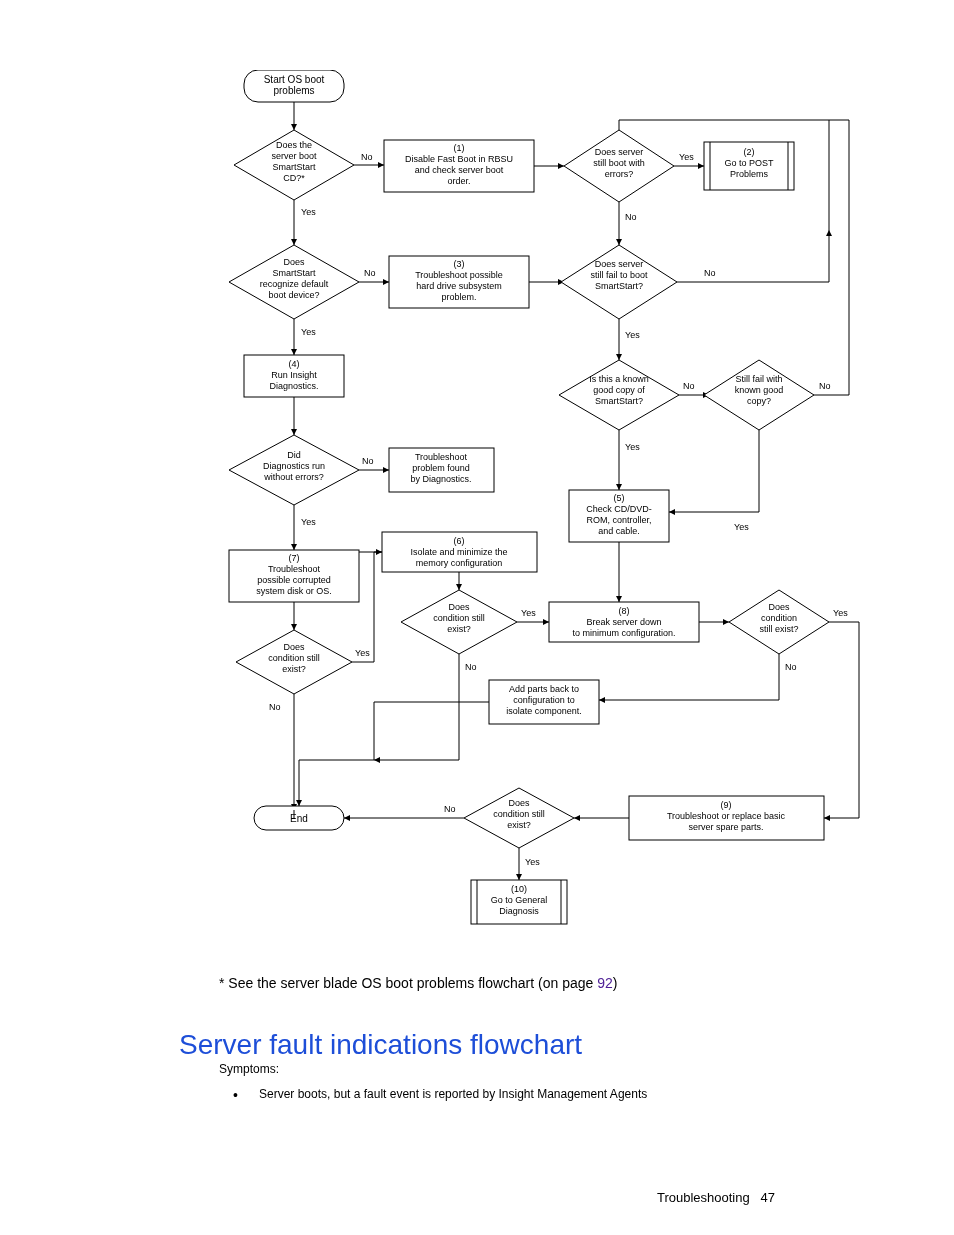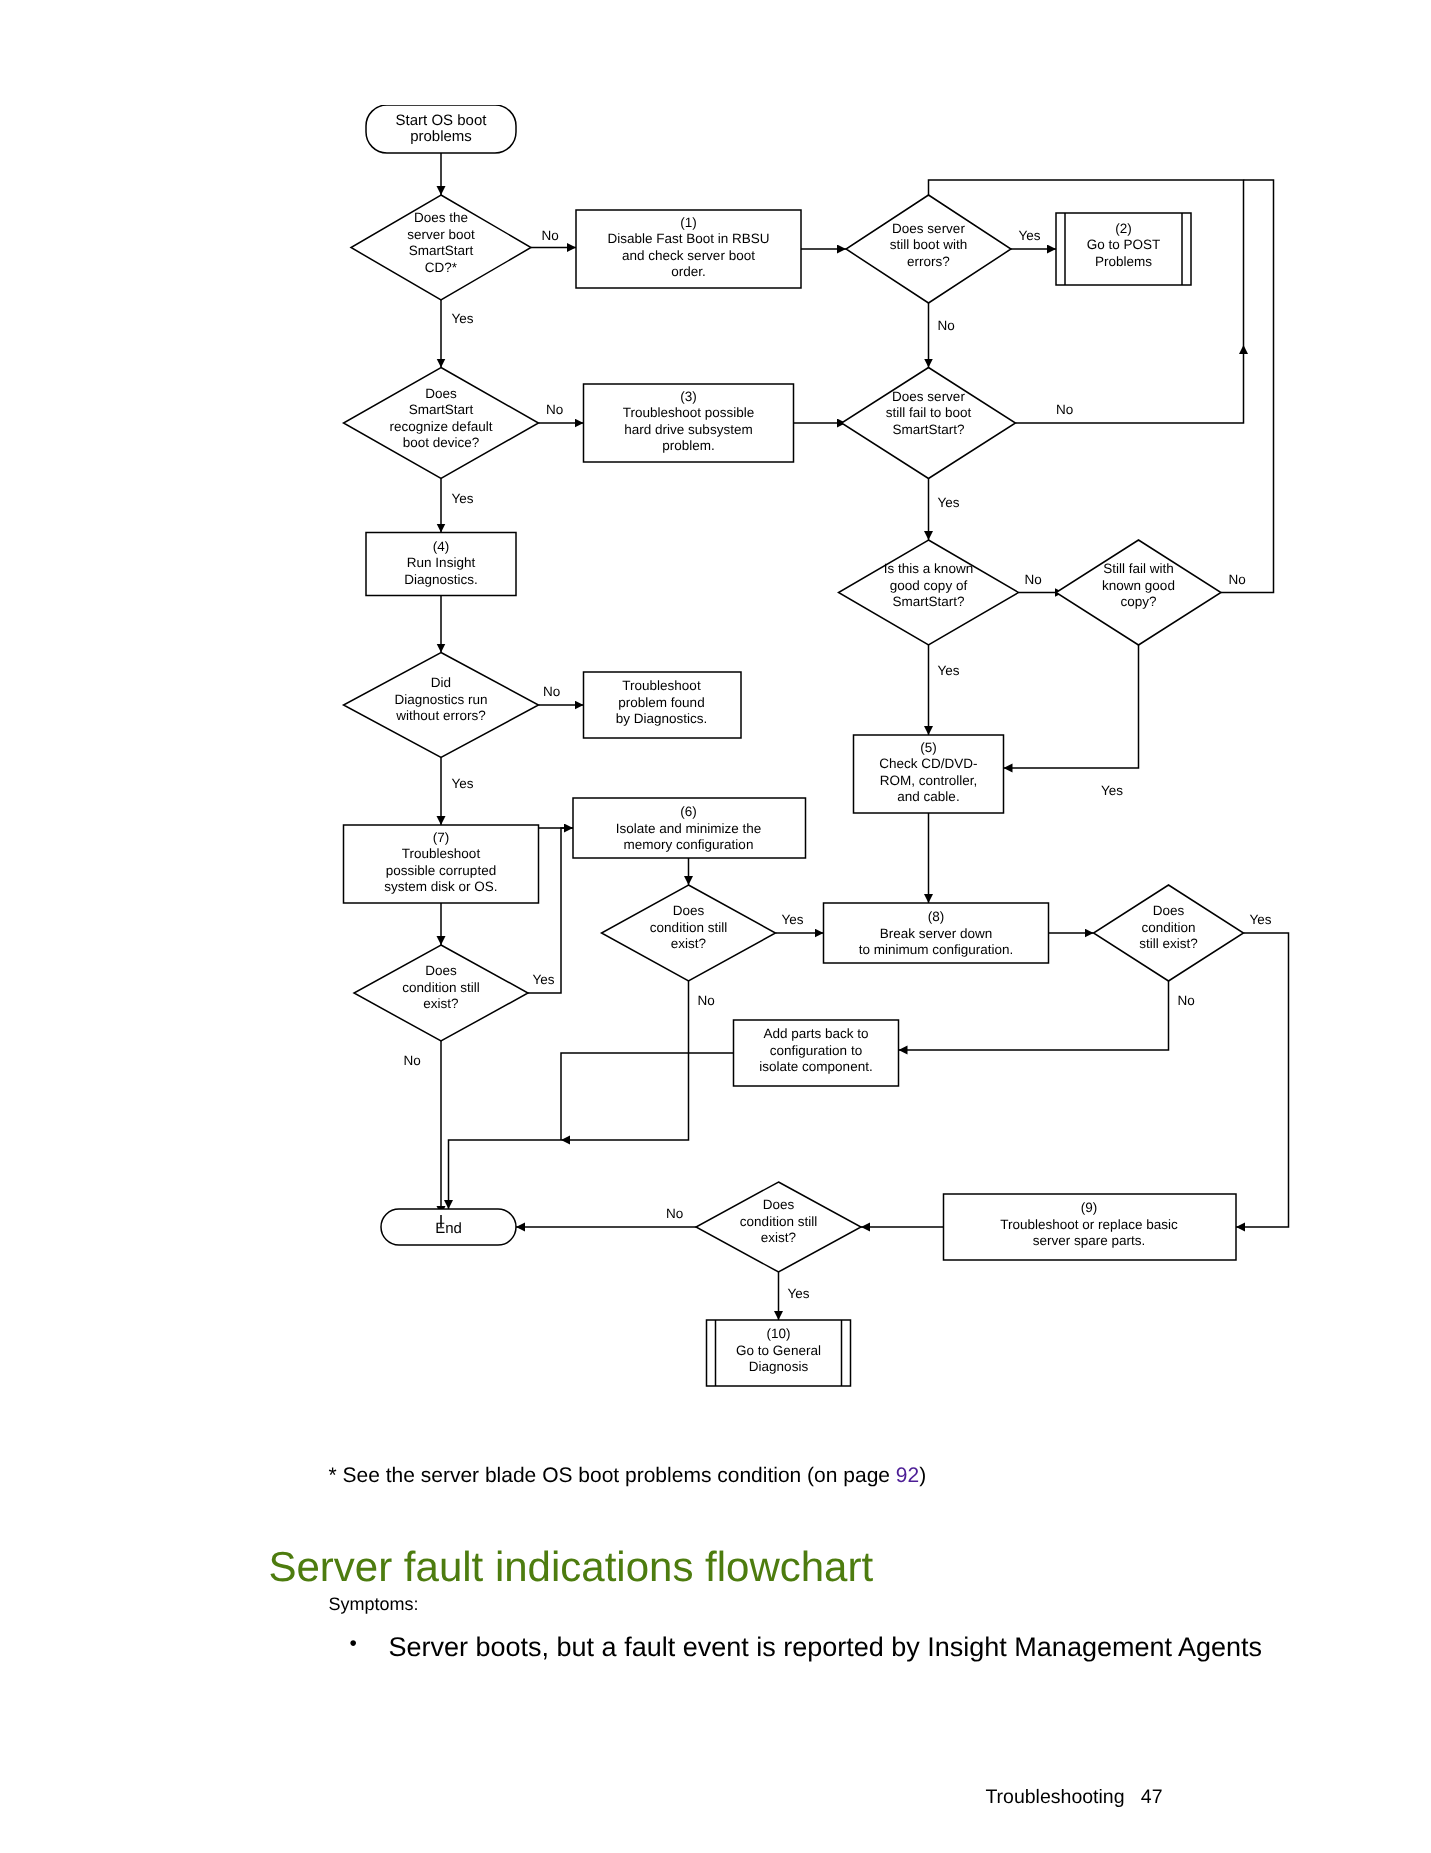--- a/index.html
+++ b/index.html
@@ -1,23 +1,23 @@
 <!DOCTYPE html>
 <html><head>
 <meta charset="utf-8">
 <style>
   html,body{margin:0;padding:0;background:#fff;font-family:"Arial",sans-serif;color:#000;}
   .page{width:816px;height:1235px;position:relative;margin:0 auto;background:#fff;}
   svg text{font-family:Arial,sans-serif;}
   .note{position:absolute;left:150px;top:975px;font-size:14px;}
   .note .link{color:#4c1d95;}
-  .heading{position:absolute;left:110px;top:1010px;font-size:28px;color:#4d7c0f;font-weight:normal;font-family:"Arial Narrow",Arial,sans-serif;}
+  .heading{position:absolute;left:110px;top:1010px;font-size:28px;color:#1d4ed8;font-weight:normal;font-family:"Arial Narrow",Arial,sans-serif;}
   .body-text{position:absolute;left:150px;font-size:12px;}
   .symptoms-label{top:1062px;}
-  ul.bullets{position:absolute;left:150px;top:1086px;margin:0;padding:0;list-style:none;font-size:18px;}
+  ul.bullets{position:absolute;left:150px;top:1086px;margin:0;padding:0;list-style:none;font-size:12px;}
   ul.bullets li{padding-left:40px;position:relative;margin-bottom:14px;line-height:1.35;}
   ul.bullets li::before{content:"•";position:absolute;left:14px;top:0;font-size:14px;}
   .footer{position:absolute;right:110px;bottom:30px;font-size:13px;}
 </style>
 </head>
 <body>
 
 <div class="page">
 
 <svg width="760" height="900" viewBox="0 0 760 900" style="position:absolute;left:140px;top:70px;" xmlns="http://www.w3.org/2000/svg">
@@ -234,21 +234,21 @@
  <g>
   <rect x="262" y="810" width="96" height="44" fill="#fff" stroke="#000"></rect>
   <line x1="268" y1="810" x2="268" y2="854" stroke="#000"></line>
   <line x1="352" y1="810" x2="352" y2="854" stroke="#000"></line>
   <text x="310" y="822" text-anchor="middle" font-size="9"><tspan x="310" y="822">(10)</tspan><tspan x="310" y="833">Go to General</tspan><tspan x="310" y="844">Diagnosis</tspan></text>
  </g>
 
 </svg>
 
 <div class="note">
-  <span>* See the server blade OS boot problems condition (on page </span><span class="link">92</span><span>)</span>
+  <span>* See the server blade OS boot problems flowchart (on page </span><span class="link">92</span><span>)</span>
 </div>
 
 <h1 class="heading">Server fault indications flowchart</h1>
 
 <div class="body-text symptoms-label">Symptoms:</div>
 
 <ul class="bullets">
   <li>Server boots, but a fault event is reported by Insight Management Agents</li>
 </ul>
 

